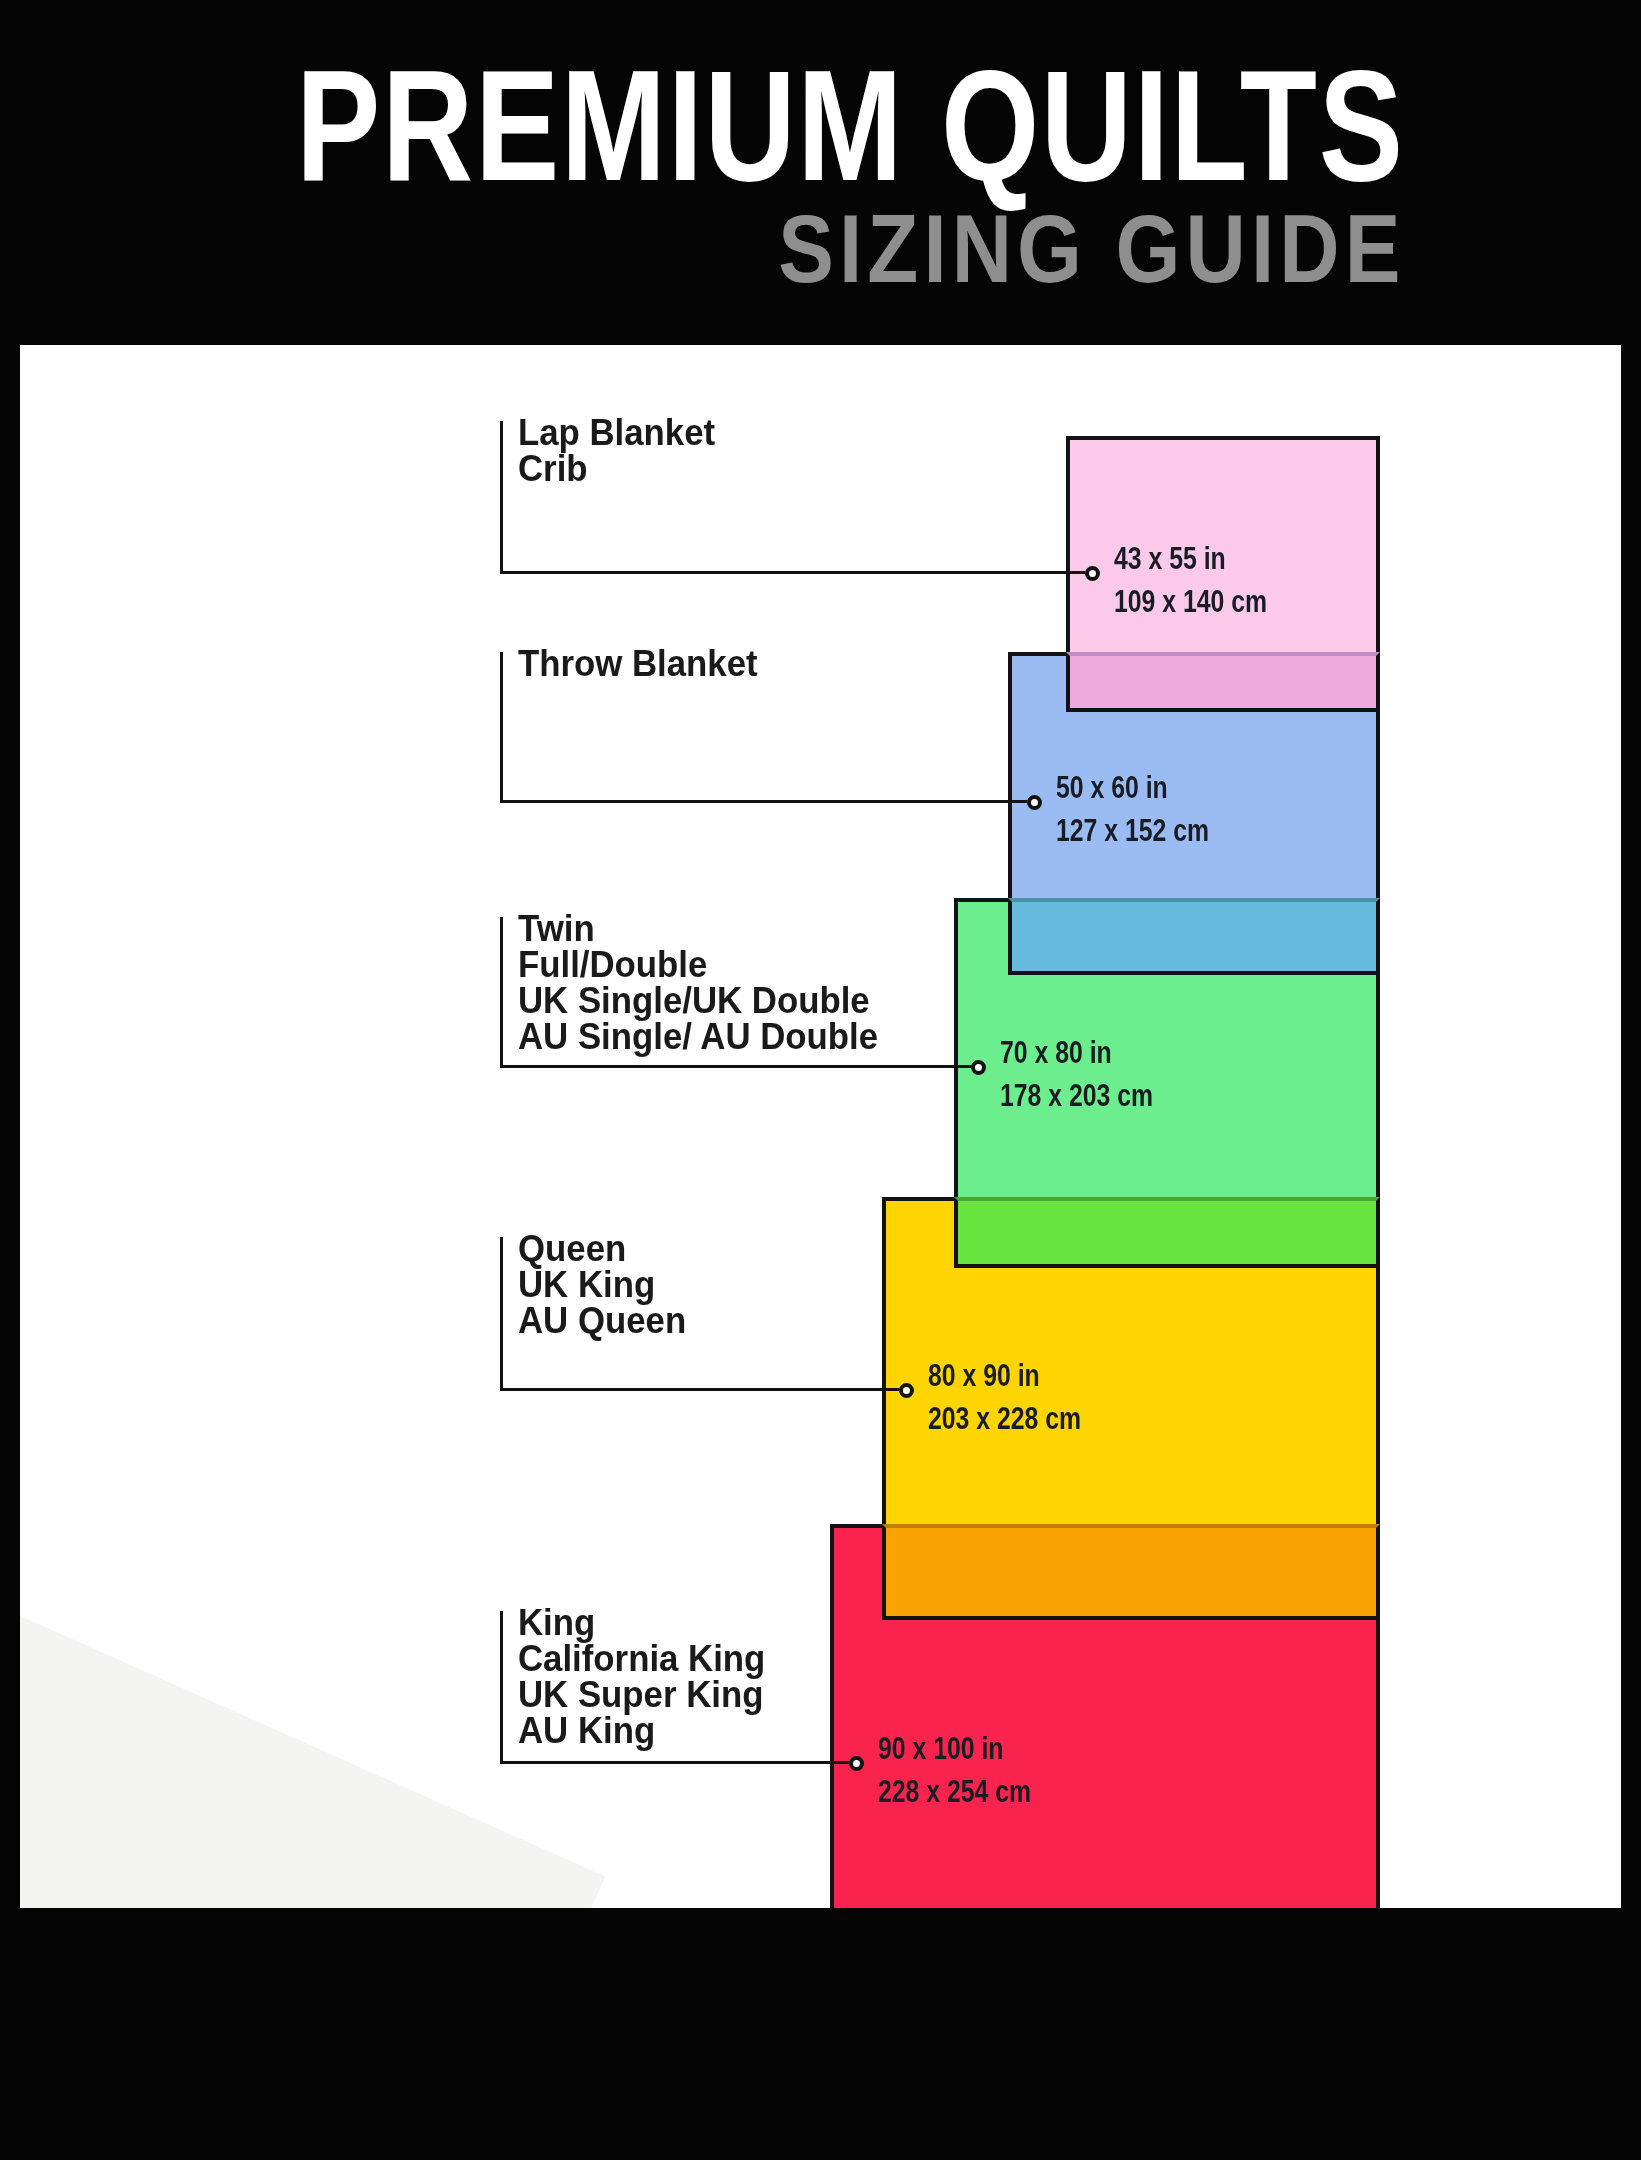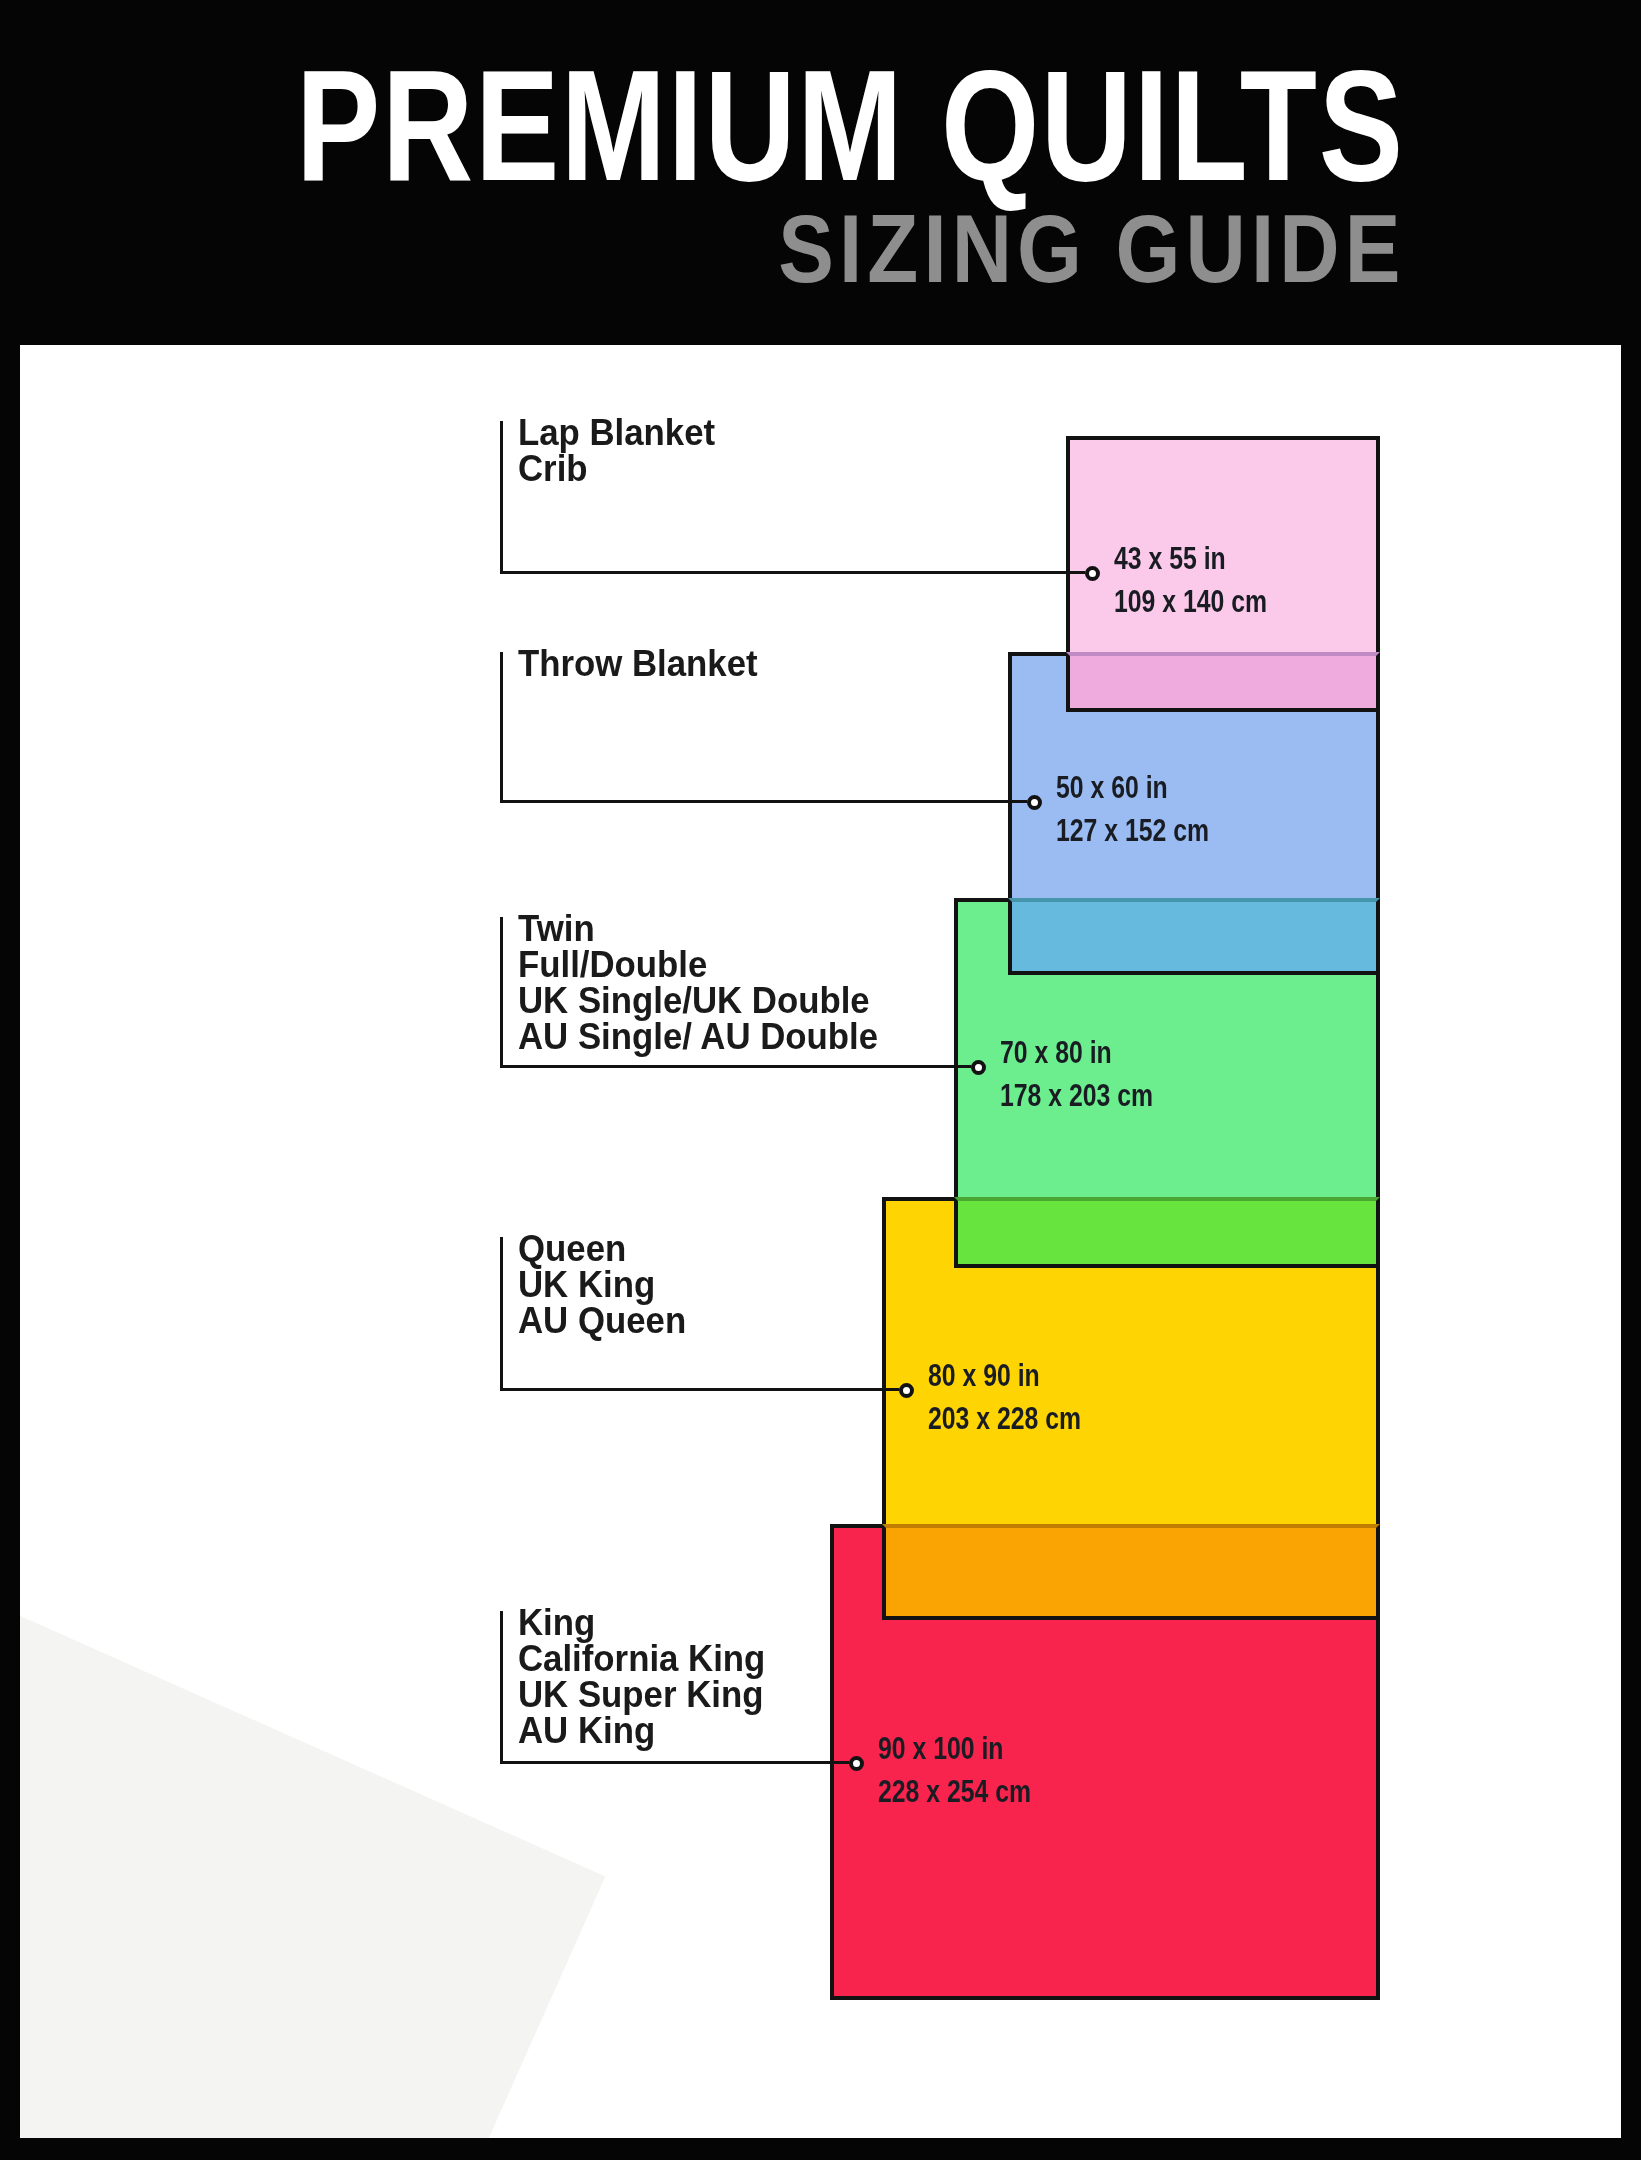--- a/index.html
+++ b/index.html
@@ -1,16 +1,16 @@
 <!DOCTYPE html>
 <html><head>
 <meta charset="utf-8">
 <style>
   html,body{margin:0;padding:0;background:#050505;}
-  .page{position:relative;width:1641px;height:2160px;background:#050505;overflow:hidden;
+  .page{position:relative;width:1641px;height:1908px;background:#050505;overflow:hidden;
         font-family:"Liberation Sans",sans-serif;}
   
   .title{position:absolute;right:236px;top:46px;color:#ffffff;font-size:158px;font-weight:bold;
          line-height:1;white-space:nowrap;letter-spacing:2px;transform:scaleX(0.80);transform-origin:right top;}
   .subtitle{position:absolute;right:236px;top:200px;color:#8e8e8e;font-size:97px;font-weight:bold;
          line-height:1;white-space:nowrap;letter-spacing:6px;transform:scaleX(0.86);transform-origin:right top;}
   
   .panel{position:absolute;left:20px;top:345px;width:1601px;height:1793px;background:#ffffff;overflow:hidden;}
   .wedge{position:absolute;left:-160px;bottom:-140px;width:660px;height:560px;background:#f4f4f2;
          transform:rotate(24deg);}

